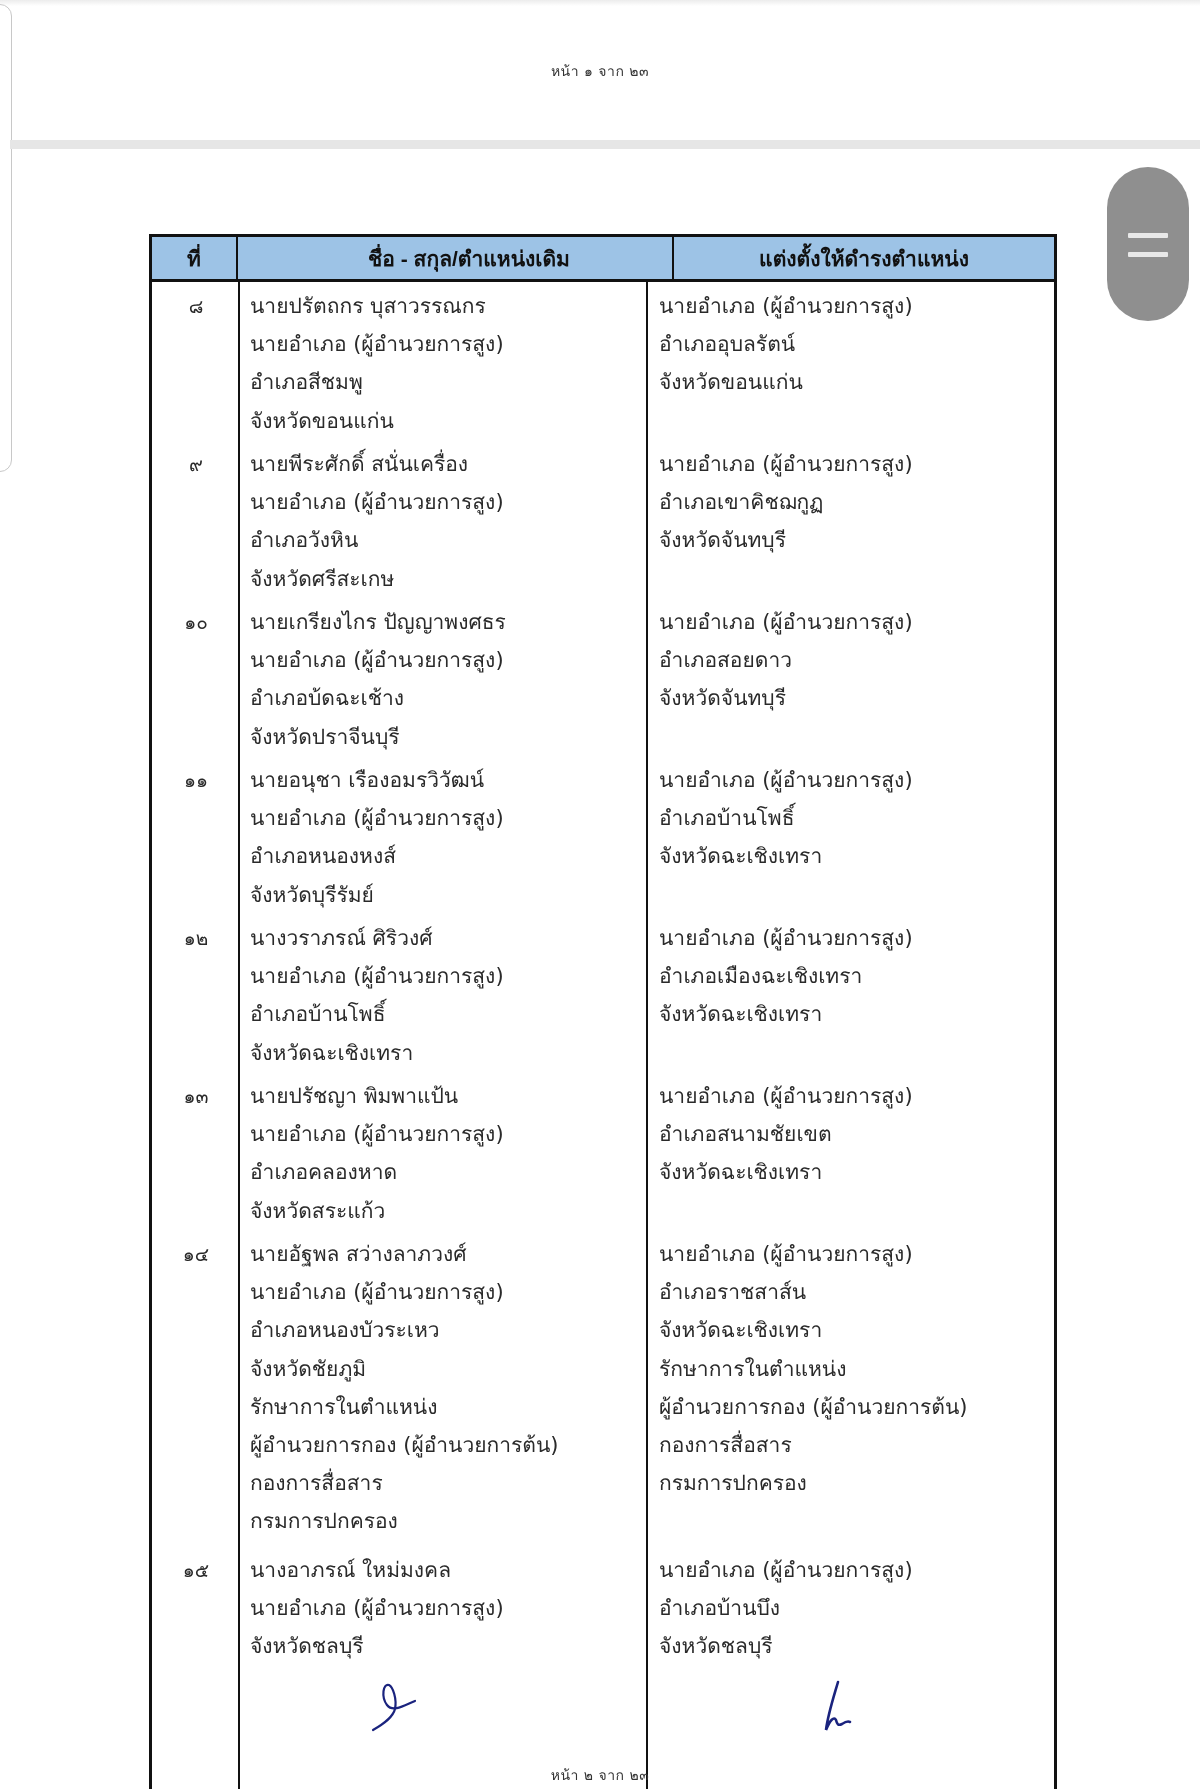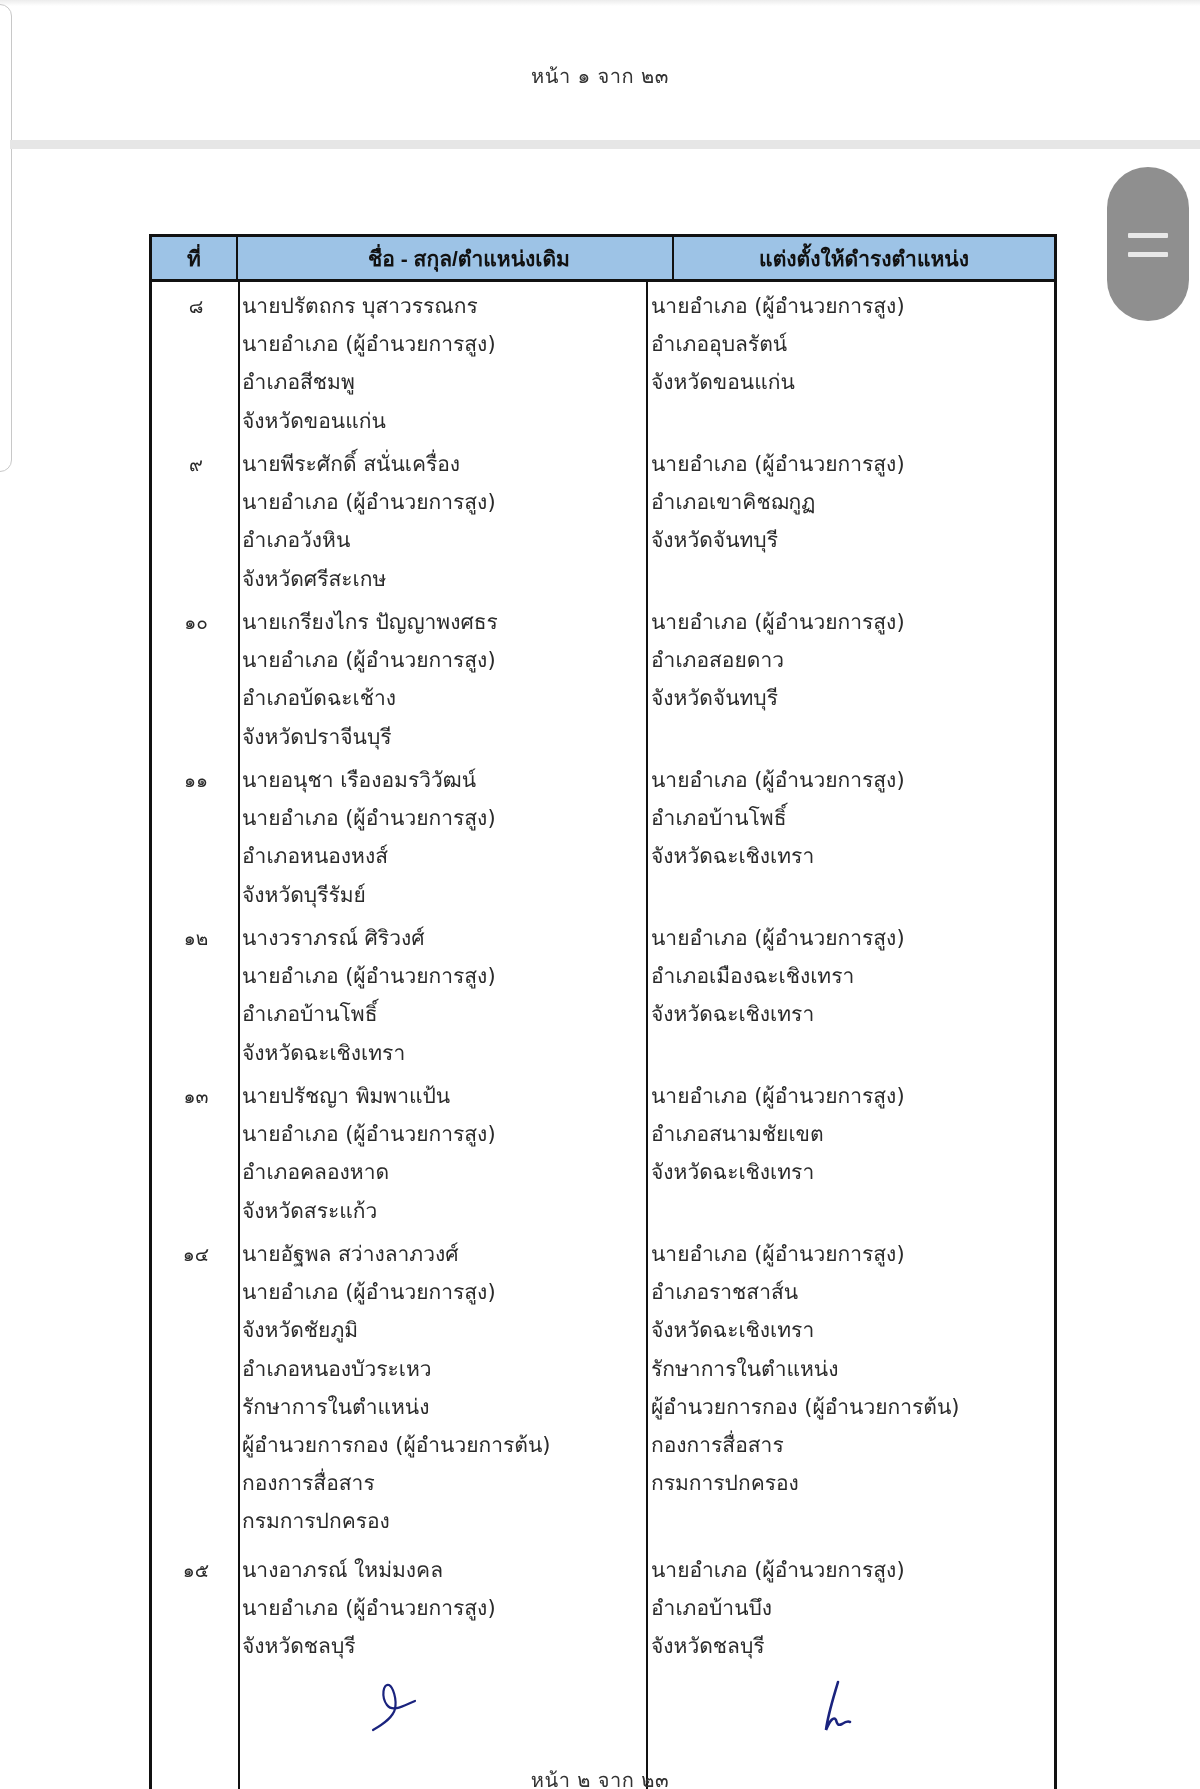--- a/index.html
+++ b/index.html
@@ -32,21 +32,21 @@
       height: 466px;
       border: 1px solid #c8c8c8;
       border-radius: 12px;
       background: #ffffff;
     }
     .page-label {
       position: absolute;
       left: 0;
       width: 1200px;
       text-align: center;
-      font-size: 20px;
+      font-size: 14px;
       color: #333;
       letter-spacing: 0.5px;
     }
     .page-label.first { top: 60px; }
     .page-label.second { top: 1764px; }
     .page-gap {
       position: absolute;
       left: 10px;
       top: 140px;
       width: 1190px;
@@ -136,21 +136,21 @@
       color: #2a2a2a;
       white-space: nowrap;
     }
     .cell.col-no {
       text-align: center;
       padding-left: 2px;
       padding-top: 5px;
       font-size: 19px;
     }
     .cell.col-old { padding-left: 92px; margin-left: -86px; width: 494px; padding-top: 5px; }
-    .cell.col-old { padding-left: 4px; margin-left: 0; width: 408px; }
+    .cell.col-old { padding-left: 4px; margin-left: 8px; width: 408px; }
     .cell.col-new { padding-left: 5px; padding-top: 5px; }
     .line { display: block; }
 
     .signature {
       position: absolute;
     }
     .sig1 { left: 365px; top: 1675px; }
     .sig2 { left: 820px; top: 1678px; }
   </style>
 </head>
@@ -262,22 +262,22 @@
             <span class="line">อำเภอสนามชัยเขต</span>
             <span class="line">จังหวัดฉะเชิงเทรา</span>
           </div>
         </div>
 
         <div class="row" style="height:316px">
           <div class="cell col-no">๑๔</div>
           <div class="cell col-old">
             <span class="line">นายอัฐพล สว่างลาภวงศ์</span>
             <span class="line">นายอำเภอ (ผู้อำนวยการสูง)</span>
+            <span class="line">อำเภอหนองบัวระเหว</span>
             <span class="line">จังหวัดชัยภูมิ</span>
-            <span class="line">อำเภอหนองบัวระเหว</span>
             <span class="line">รักษาการในตำแหน่ง</span>
             <span class="line">ผู้อำนวยการกอง (ผู้อำนวยการต้น)</span>
             <span class="line">กองการสื่อสาร</span>
             <span class="line">กรมการปกครอง</span>
           </div>
           <div class="cell col-new">
             <span class="line">นายอำเภอ (ผู้อำนวยการสูง)</span>
             <span class="line">อำเภอราชสาส์น</span>
             <span class="line">จังหวัดฉะเชิงเทรา</span>
             <span class="line">รักษาการในตำแหน่ง</span>

